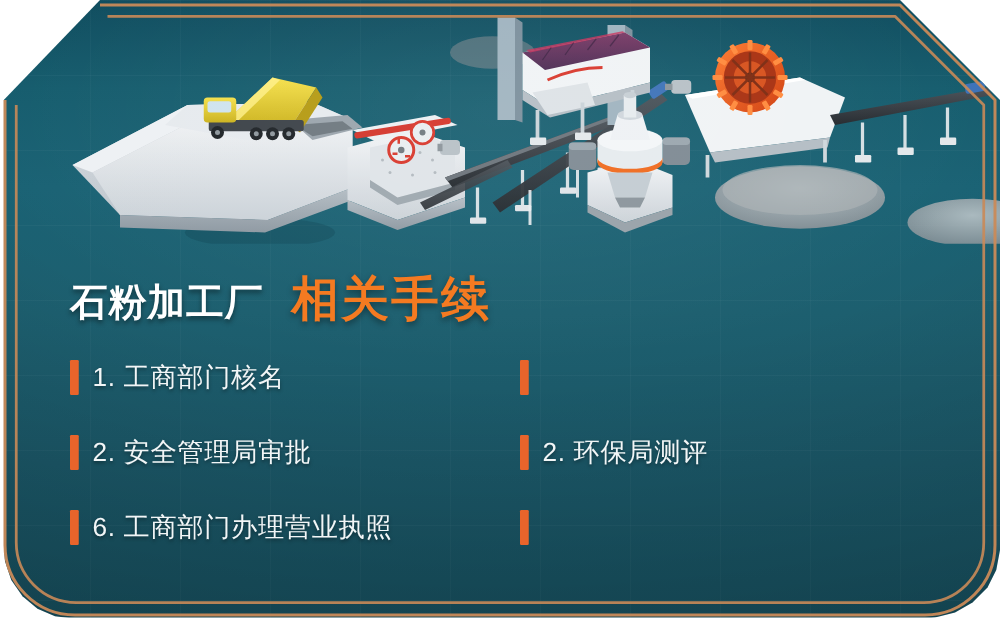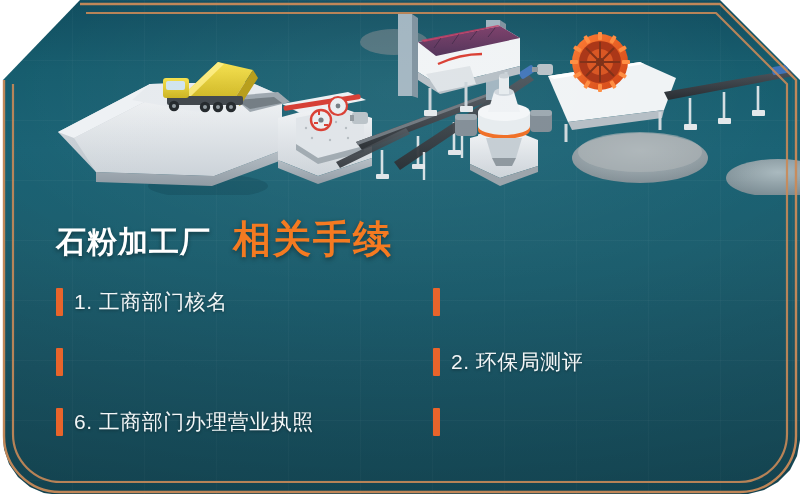--- a/index.html
+++ b/index.html
@@ -112,21 +112,21 @@
   }
 
   
   .list {
     position: absolute;
     left: 56px; top: 272px;
     width: 700px;
     display: grid;
     grid-template-columns: 360px 340px;
     grid-auto-rows: 60px;
-    column-gap: 17px;
+    column-gap: 0;
   }
   .item {
     display: flex;
     align-items: center;
     gap: 11px;
   }
   .marker {
     width: 7px;
     height: 28px;
     background: #e8642b;
@@ -432,20 +432,21 @@
         <span class="marker"></span>
         <span class="item-text">1. 工商部门核名</span>
       </div>
 
       <div class="item">
         <span class="marker"></span>
       </div>
 
       <div class="item">
         <span class="marker"></span>
+        <span class="item-text">2. 安全管理局审批</span>
       </div>
 
       <div class="item">
         <span class="marker"></span>
         <span class="item-text">2. 环保局测评</span>
       </div>
 
       <div class="item">
         <span class="marker"></span>
         <span class="item-text">6. 工商部门办理营业执照</span>

